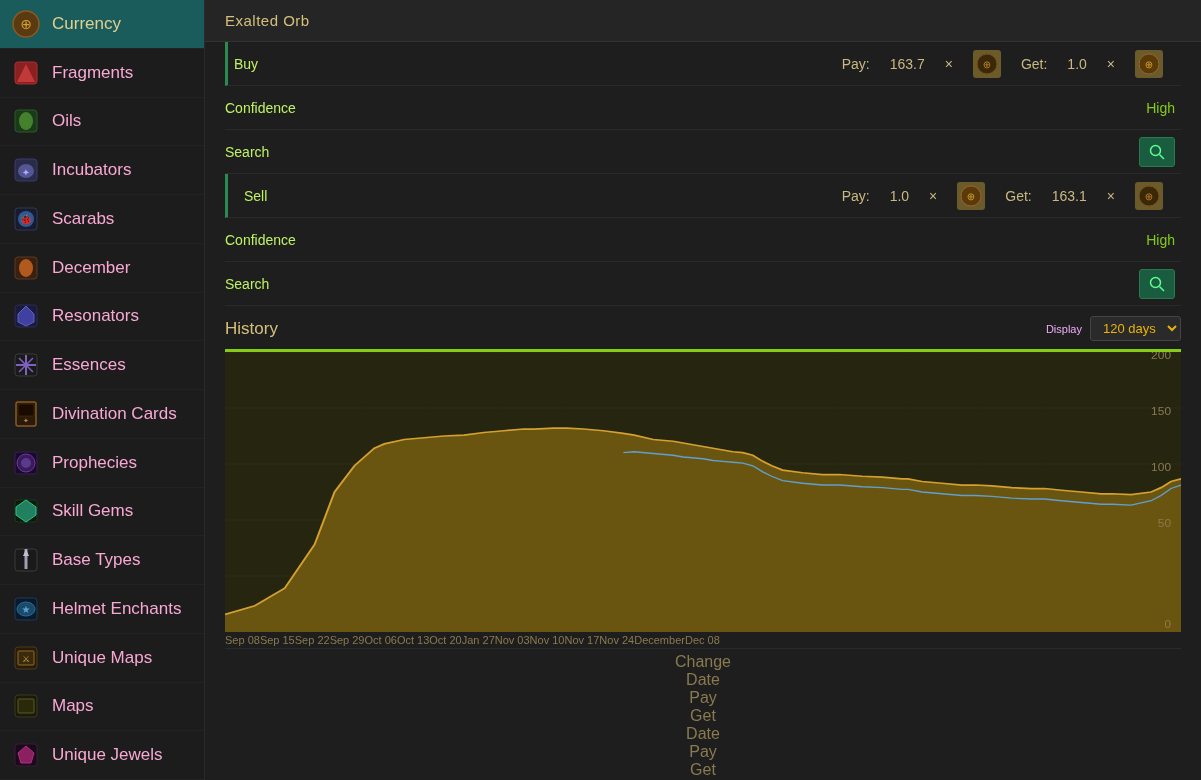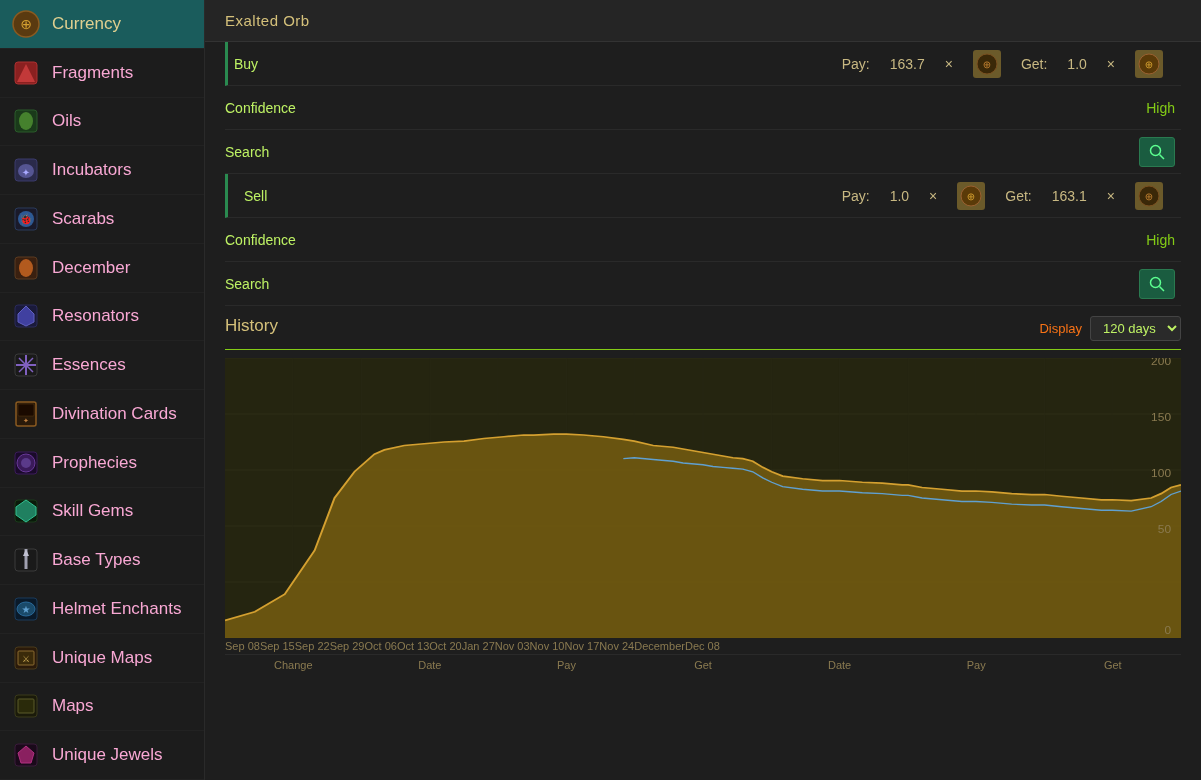--- a/index.html
+++ b/index.html
@@ -142,63 +142,63 @@
     #history-section {
       flex: 1;
       padding: 0 20px 10px 20px;
       display: flex;
       flex-direction: column;
       background: #1e1e1e;
       overflow: hidden;
     }
     #history-header {
       display: flex;
-      align-items: flex-start;
+      align-items: center;
       justify-content: space-between;
       padding: 10px 0 8px 0;
-      border-bottom: 1px solid #84cc16;
+      border-bottom: 3px solid #84cc16;
       gap: 15px;
     }
     #history-header h2 {
       color: #d4c07a;
       font-size: 17px;
       font-weight: normal;
     }
     #display-select {
       background: #2a2a2a;
-      color: #bef264;
+      color: #eab308;
       border: 1px solid #444;
       padding: 3px 8px;
       font-size: 13px;
       border-radius: 3px;
       cursor: pointer;
     }
 
     
     #chart-area {
       flex: 1;
       position: relative;
-      margin-top: 8px;
       display: flex;
       flex-direction: column;
     }
     #chart-svg-container {
       flex: 1;
       position: relative;
     }
     #chart-svg-container svg {
       width: 100%;
       height: 100%;
     }
     #chart-table-footer {
       display: flex;
-      font-size: 11px;
+      font-size: 16px;
       color: #8a7a50;
       padding-top: 4px;
       border-top: 1px solid #2a2a2a;
+      flex-direction: column;
     }
     .footer-col {
       flex: 1;
       text-align: center;
     }
 
     
     .floating-orb {
       position: absolute;
       right: 220px;
@@ -485,21 +485,21 @@
           </svg>
         </button>
       </div>
     </div>
   </div>
 
   <div id="history-section">
     <div id="history-header">
       <h2>History</h2>
       <div style="display:flex; align-items:center; gap:8px;">
-        <span style="font-size:13px; color:#f97316;">Display</span>
+        <span style="font-size:11px; color:#f0abfc;">Display</span>
         <select id="display-select">
           <option>120 days</option>
           <option>30 days</option>
           <option>7 days</option>
         </select>
       </div>
     </div>
 
     <div id="chart-area">
 

